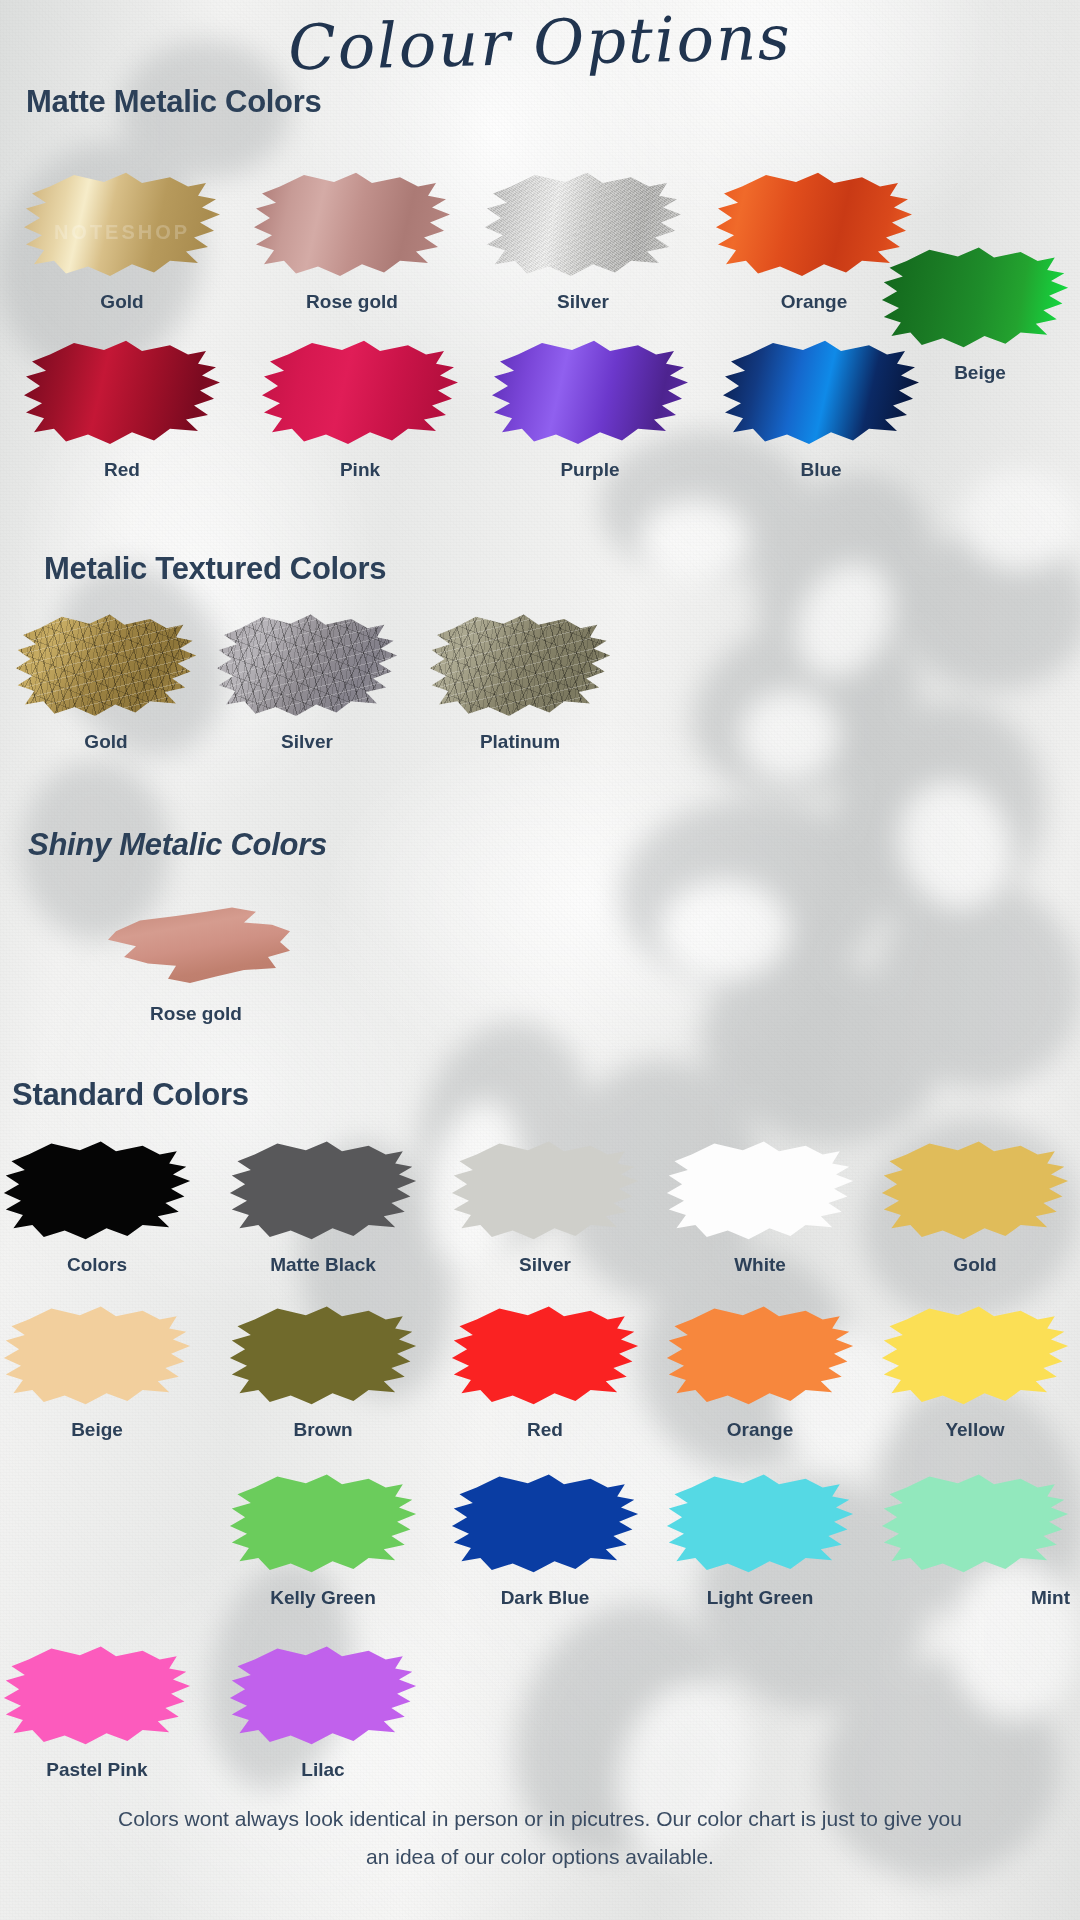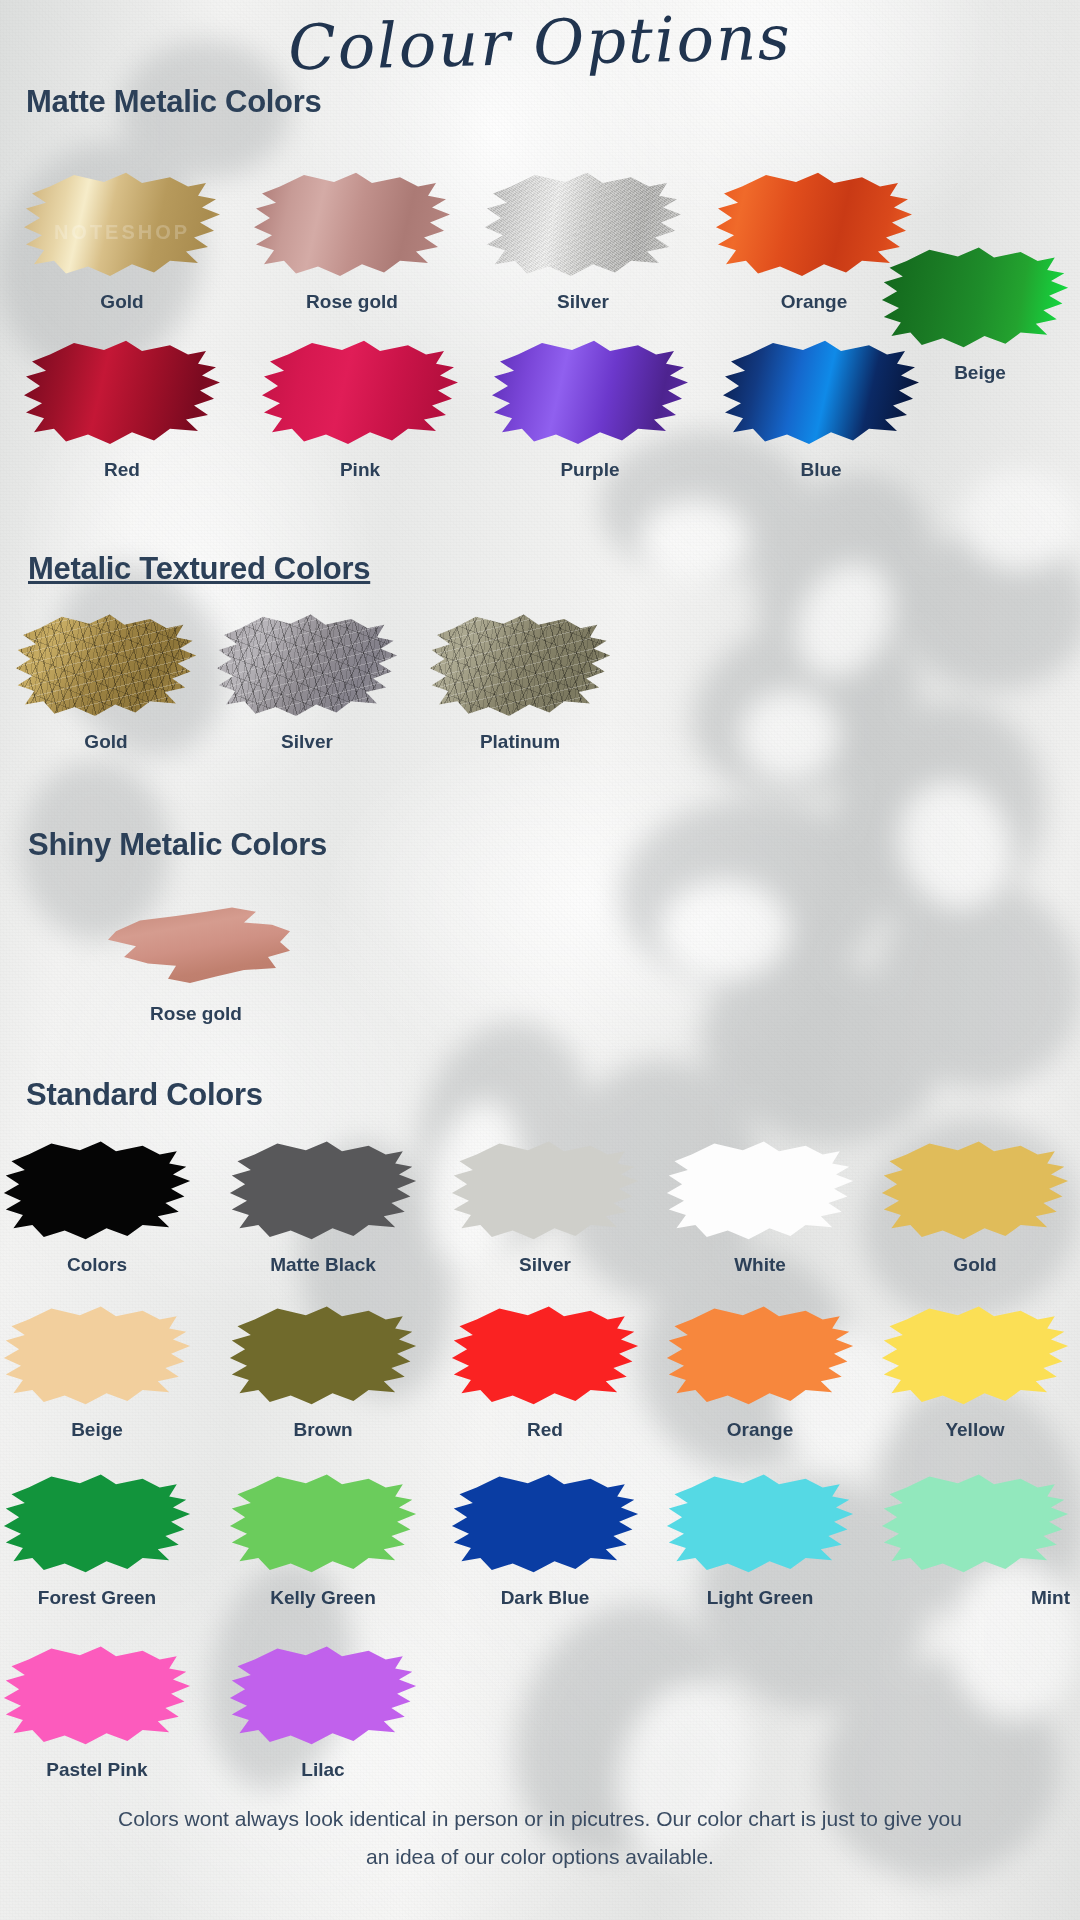--- a/index.html
+++ b/index.html
@@ -223,25 +223,25 @@
 </div>
 
 <div id="grain-layer"></div>
 
 <div id="content">
 
   <div class="page-title">Colour Options</div>
 
   <div class="section-heading" style="left:26px;  top:84px;">Matte Metalic Colors</div>
 
-  <div class="section-heading" style="left:28px;  top:551px;text-decoration:underline;">Metalic Textured Colors</div>
-
-  <div class="section-heading" style="left:28px;  top:827px;">Shiny Metalic Colors</div>
-
-  <div class="section-heading" style="left:26px;  top:1077px;">Standard Colors</div>
+  <div class="section-heading" style="left:44px;  top:551px;">Metalic Textured Colors</div>
+
+  <div class="section-heading" style="left:28px;  top:827px;font-style:italic;">Shiny Metalic Colors</div>
+
+  <div class="section-heading" style="left:12px;  top:1077px;">Standard Colors</div>
 
   <div class="swatch-cell" style="left:22px;  top:168px; width:200px;">
     <div class="swatch sheen" style="width: 200px; height: 116px; background: linear-gradient(103deg, rgb(201, 171, 114) 0%, rgb(232, 214, 168) 22%, rgb(246, 236, 201) 31%, rgb(216, 191, 136) 44%, rgb(183, 154, 92) 66%, rgb(169, 140, 79) 88%, rgb(192, 164, 104) 100%);">
       <div class="watermark">NOTESHOP</div>
     </div>
     <div class="swatch-label">Gold</div>
   </div>
 
   <div class="swatch-cell" style="left:252px; top:168px; width:200px;">
     <div class="swatch sheen" style="width: 200px; height: 116px; background: linear-gradient(103deg, rgb(168, 115, 111) 0%, rgb(199, 155, 150) 20%, rgb(212, 171, 166) 34%, rgb(193, 145, 140) 52%, rgb(171, 122, 117) 74%, rgb(183, 135, 130) 100%);"></div>
@@ -338,24 +338,20 @@
   </div>
   <div class="swatch-cell" style="left:665px; top:1302px; width:190px;">
     <div class="swatch" style="width: 190px; height: 110px; background: rgb(247, 135, 61);"></div>
     <div class="swatch-label">Orange</div>
   </div>
   <div class="swatch-cell" style="left:880px; top:1302px; width:190px;">
     <div class="swatch" style="width: 190px; height: 110px; background: rgb(251, 223, 85);"></div>
     <div class="swatch-label">Yellow</div>
   </div>
 
-  <div class="swatch-cell" style="left:2px;   top:1470px; width:190px;">
-    <div class="swatch" style="width: 190px; height: 110px; background: rgb(18, 148, 60);"></div>
-    <div class="swatch-label">Forest Green</div>
-  </div>
   <div class="swatch-cell" style="left:228px; top:1470px; width:190px;">
     <div class="swatch" style="width: 190px; height: 110px; background: rgb(107, 204, 92);"></div>
     <div class="swatch-label">Kelly Green</div>
   </div>
   <div class="swatch-cell" style="left:450px; top:1470px; width:190px;">
     <div class="swatch" style="width: 190px; height: 110px; background: rgb(10, 61, 163);"></div>
     <div class="swatch-label">Dark Blue</div>
   </div>
   <div class="swatch-cell" style="left:665px; top:1470px; width:190px;">
     <div class="swatch" style="width: 190px; height: 110px; background: rgb(85, 217, 228);"></div>

